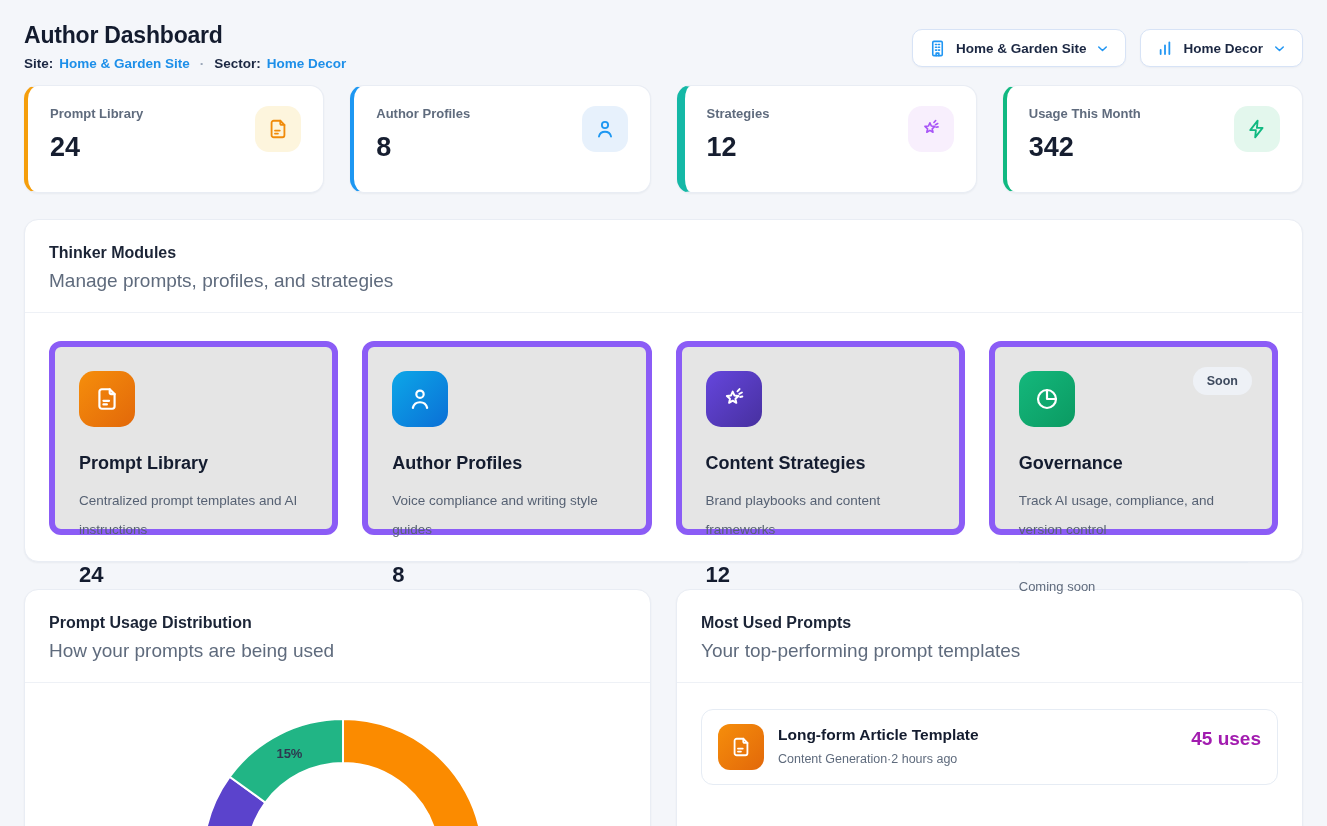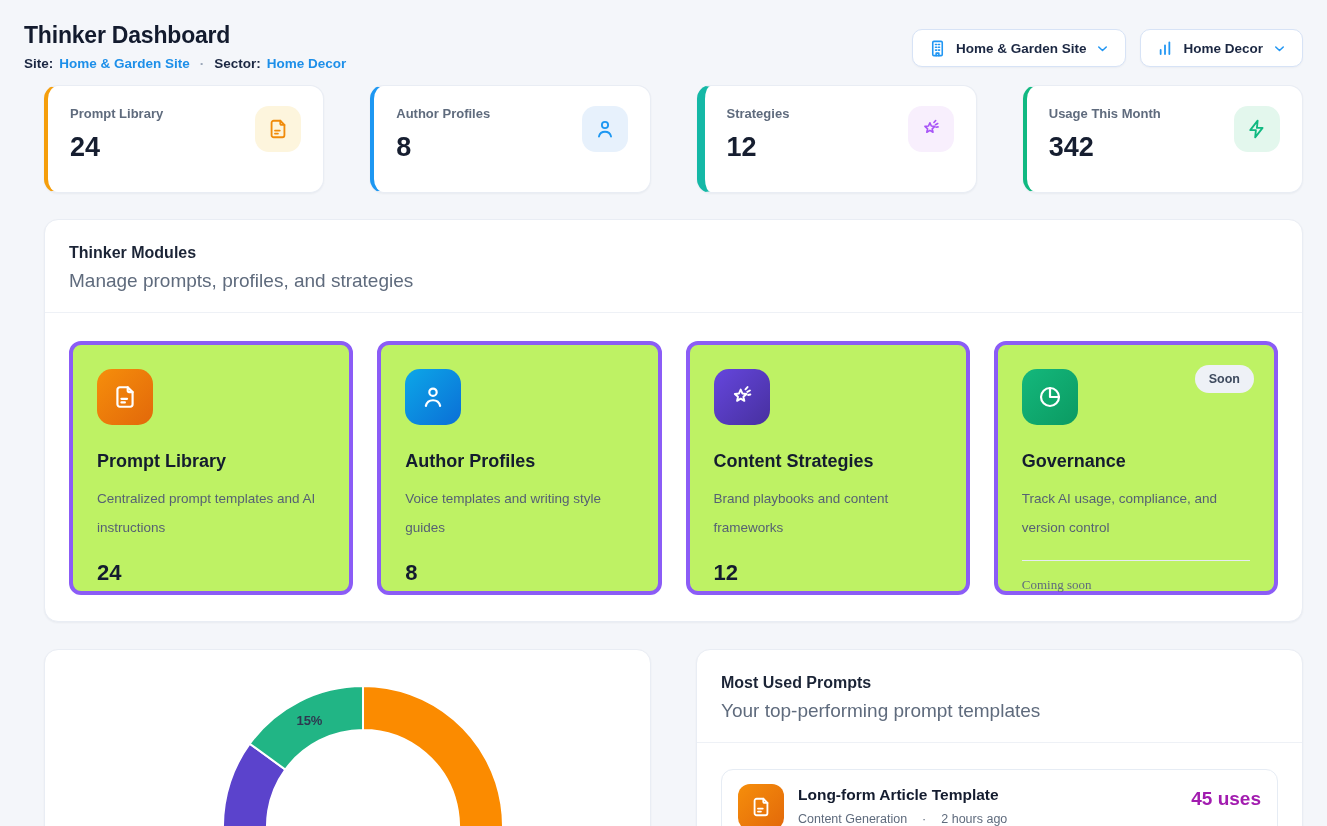--- a/index.html
+++ b/index.html
@@ -21,21 +21,21 @@
   .dd-btn {
     display:flex; align-items:center; gap:9px; height:38px; padding:0 15px;
     background:#fff; border:1px solid #d7e3f6; border-radius:10px; cursor:pointer;
     font-family:inherit; font-size:13.5px; font-weight:700; color:#1b2742;
     box-shadow:0 1px 2px rgba(23,32,55,.04);
   }
   .dd-btn .lead { color:#2196f3; display:flex; }
   .dd-btn .chev { color:#2196f3; display:flex; }
 
   
-  .card { background:#fff; border:1px solid #e9edf4; border-radius:14px; box-shadow:0 1px 2px rgba(23,32,55,.05);margin-left:20px; }
+  .card { background:#fff; border:1px solid #e9edf4; border-radius:14px; box-shadow:0 1px 2px rgba(23,32,55,.05); }
 
   
   .stats { margin-top:14px; display:grid; grid-template-columns:repeat(4,1fr); gap:26px; }
   .stat-card { height:108px; padding:20px 22px; position:relative; display:flex; justify-content:space-between; }
   .stat-card.a1 { border-left:4px solid #f59e0b; }
   .stat-card.a2 { border-left:4px solid #1d97f2; }
   .stat-card.a3 { border-left:8px solid #14b8a6; }
   .stat-card.a4 { border-left:4px solid #10b981;gap:43px; }
   .stat-label { font-size:13px; color:#5f6b7d; font-weight:600; }
   .stat-value { font-size:27px; font-weight:800; color:#161e30; margin-top:11px; }
@@ -44,55 +44,55 @@
   .stat-icon.i2 { background:#e7f1fc; color:#1d97f2; }
   .stat-icon.i3 { background:#f8effd; color:#a855f7; }
   .stat-icon.i4 { background:#e3f7ed; color:#10b981; }
 
   
   .modules-card { margin-top:26px; }
   .card-head { padding:24px 26px 20px 24px; border-bottom:1px solid #eef1f6; }
   .card-head h2 { font-size:16px; font-weight:700; color:#1b2436; }
   .card-head p { margin-top:8px; font-size:19px; color:#5f6b7d; }
   .modules-grid { display:grid; grid-template-columns:repeat(4,1fr); gap:24px; padding:28px 24px 26px 24px; }
-  .module-card { border:4px solid #8b5cf6; border-radius:12px; padding:24px; height:254px; position:relative; cursor:pointer; background:#bef264; }
+  .module-card { border:6px solid #8b5cf6; border-radius:12px; padding:24px; height:194px; position:relative; cursor:pointer; background:#e5e5e5; }
   .module-icon { width:56px; height:56px; border-radius:15px; display:flex; align-items:center; justify-content:center; color:#fff; }
   .module-icon.g-orange { background:linear-gradient(135deg,#f68e0b,#e2680a); }
   .module-icon.g-blue   { background:linear-gradient(135deg,#0ca7e8,#0b6fd6); }
   .module-icon.g-purple { background:linear-gradient(135deg,#6546dd,#47309f); }
   .module-icon.g-green  { background:linear-gradient(135deg,#14b87c,#0b9a62); }
   .module-title { margin-top:26px; font-size:18px; font-weight:800; color:#141c2f; }
   .module-desc { margin-top:12px; font-size:13.5px; line-height:29px; color:#566173; }
   .module-count { margin-top:18px; font-size:22px; font-weight:800; color:#141c2f; }
   .soon-badge { position:absolute; top:20px; right:20px; background:#eef1f6; color:#3e4a5e; font-size:12.5px; font-weight:700; padding:7px 14px; border-radius:999px; }
   .module-divider { margin-top:18px; border-top:1px solid #e6ebf2; }
-  .module-footer { margin-top:16px; font-size:13px; color:#5f6b7d;font-family:Liberation Serif, serif; }
+  .module-footer { margin-top:16px; font-size:13px; color:#5f6b7d; }
 
   
   .bottom-grid { margin-top:27px; display:grid; grid-template-columns:1fr 1fr; gap:25px; }
   .panel { height:420px; overflow:hidden; }
   .chart-body { width:100%; }
   .prompt-list { padding:26px 24px; }
   .prompt-item { display:flex; align-items:flex-start; gap:14px; border:1px solid #e6ecf4; border-radius:12px; padding:14px 16px; cursor:pointer; background:#fff; }
   .item-icon { width:46px; height:46px; border-radius:12px; background:linear-gradient(135deg,#f68e0b,#e2680a); color:#fff; display:flex; align-items:center; justify-content:center; flex:0 0 auto; }
   .item-main { flex:1; padding-top:2px; }
   .item-title { font-size:15.5px; font-weight:800; color:#141c2f; }
-  .item-meta { margin-top:8px; font-size:12.5px; color:#5f6b7d; display:flex; gap:15px; align-items:center; }
+  .item-meta { margin-top:8px; font-size:12.5px; color:#5f6b7d; display:flex; gap:0; align-items:center; }
   .item-uses { font-size:19px; font-weight:700; color:#a21caf; padding-top:4px; }
 
   svg.ic { display:block; }
 </style>
 </head>
 <body>
 
 <div class="page">
 
   <div class="topbar">
     <div>
-      <h1 class="page-title">Thinker Dashboard</h1>
+      <h1 class="page-title">Author Dashboard</h1>
       <div class="subtitle">
         <span>Site:</span>
         <a href="#">Home &amp; Garden Site</a>
         <span class="dot">·</span>
         <span>Sector:</span>
         <a href="#">Home Decor</a>
       </div>
     </div>
     <div class="head-right">
       <button class="dd-btn">
@@ -204,21 +204,21 @@
       </article>
 
       <article class="module-card">
         <div class="module-icon g-blue">
           <svg class="ic" width="26" height="26" viewBox="0 0 24 24" fill="none" stroke="currentColor" stroke-width="2" stroke-linecap="round" stroke-linejoin="round">
               <circle cx="12" cy="7.6" r="3.4"></circle>
               <path d="M5.4 20.2a6.8 6.8 0 0 1 13.2 0"></path>
             </svg>
         </div>
         <h3 class="module-title">Author Profiles</h3>
-        <p class="module-desc">Voice templates and writing style guides</p>
+        <p class="module-desc">Voice compliance and writing style guides</p>
         <div class="module-count">8</div>
       </article>
 
       <article class="module-card">
         <div class="module-icon g-purple">
           <svg class="ic" width="26" height="26" viewBox="0 0 24 24" fill="none" stroke="currentColor" stroke-width="1.8" stroke-linecap="round" stroke-linejoin="round">
               <path d="M10.8 5.2l1.55 3.55 3.85.4-2.9 2.6.85 3.8-3.35-2.05-3.35 2.05.85-3.8-2.9-2.6 3.85-.4z"></path>
               <path d="M15.2 4.9l1.9-2.1"></path>
               <path d="M16.9 7.3l2.4-1.3"></path>
               <path d="M17.6 10.1l2.1-.4"></path>
@@ -242,20 +242,24 @@
         <div class="module-divider"></div>
         <div class="module-footer">Coming soon</div>
       </article>
 
     </div>
   </section>
 
   <section class="bottom-grid">
 
     <article class="card panel chart-panel">
+      <div class="card-head">
+        <h2>Prompt Usage Distribution</h2>
+        <p>How your prompts are being used</p>
+      </div>
       <div class="chart-body">
         <svg width="630" height="320" viewBox="0 0 630 320">
             <path d="M 318 36 A 140 140 0 0 1 361.26237921249265 309.1479122813215 L 347.665631459995 267.30142556433475 A 96 96 0 0 0 318 80 Z" fill="#fb8b00" stroke="#ffffff" stroke-width="2"></path>
             <path d="M 361.26237921249265 309.1479122813215 A 140 140 0 0 1 184.85208771867852 219.26237921249265 L 226.69857443566525 205.66563145999496 A 96 96 0 0 0 347.665631459995 267.30142556433475 Z" fill="#2f80e0" stroke="#ffffff" stroke-width="2"></path>
             <path d="M 184.85208771867852 219.26237921249265 A 140 140 0 0 1 204.73762078750735 93.71006467905377 L 240.33436854000502 119.57261577992259 A 96 96 0 0 0 226.69857443566525 205.66563145999496 Z" fill="#5b43cc" stroke="#ffffff" stroke-width="2"></path>
             <path d="M 204.73762078750735 93.71006467905377 A 140 140 0 0 1 318 36 L 318 80 A 96 96 0 0 0 240.33436854000502 119.57261577992259 Z" fill="#21b585" stroke="#ffffff" stroke-width="2"></path>
             <text x="264.4291210307335" y="74.8612301457726" text-anchor="middle" font-size="13" font-weight="bold" fill="#2e3850">15%</text>
           </svg>
       </div>
     </article>

